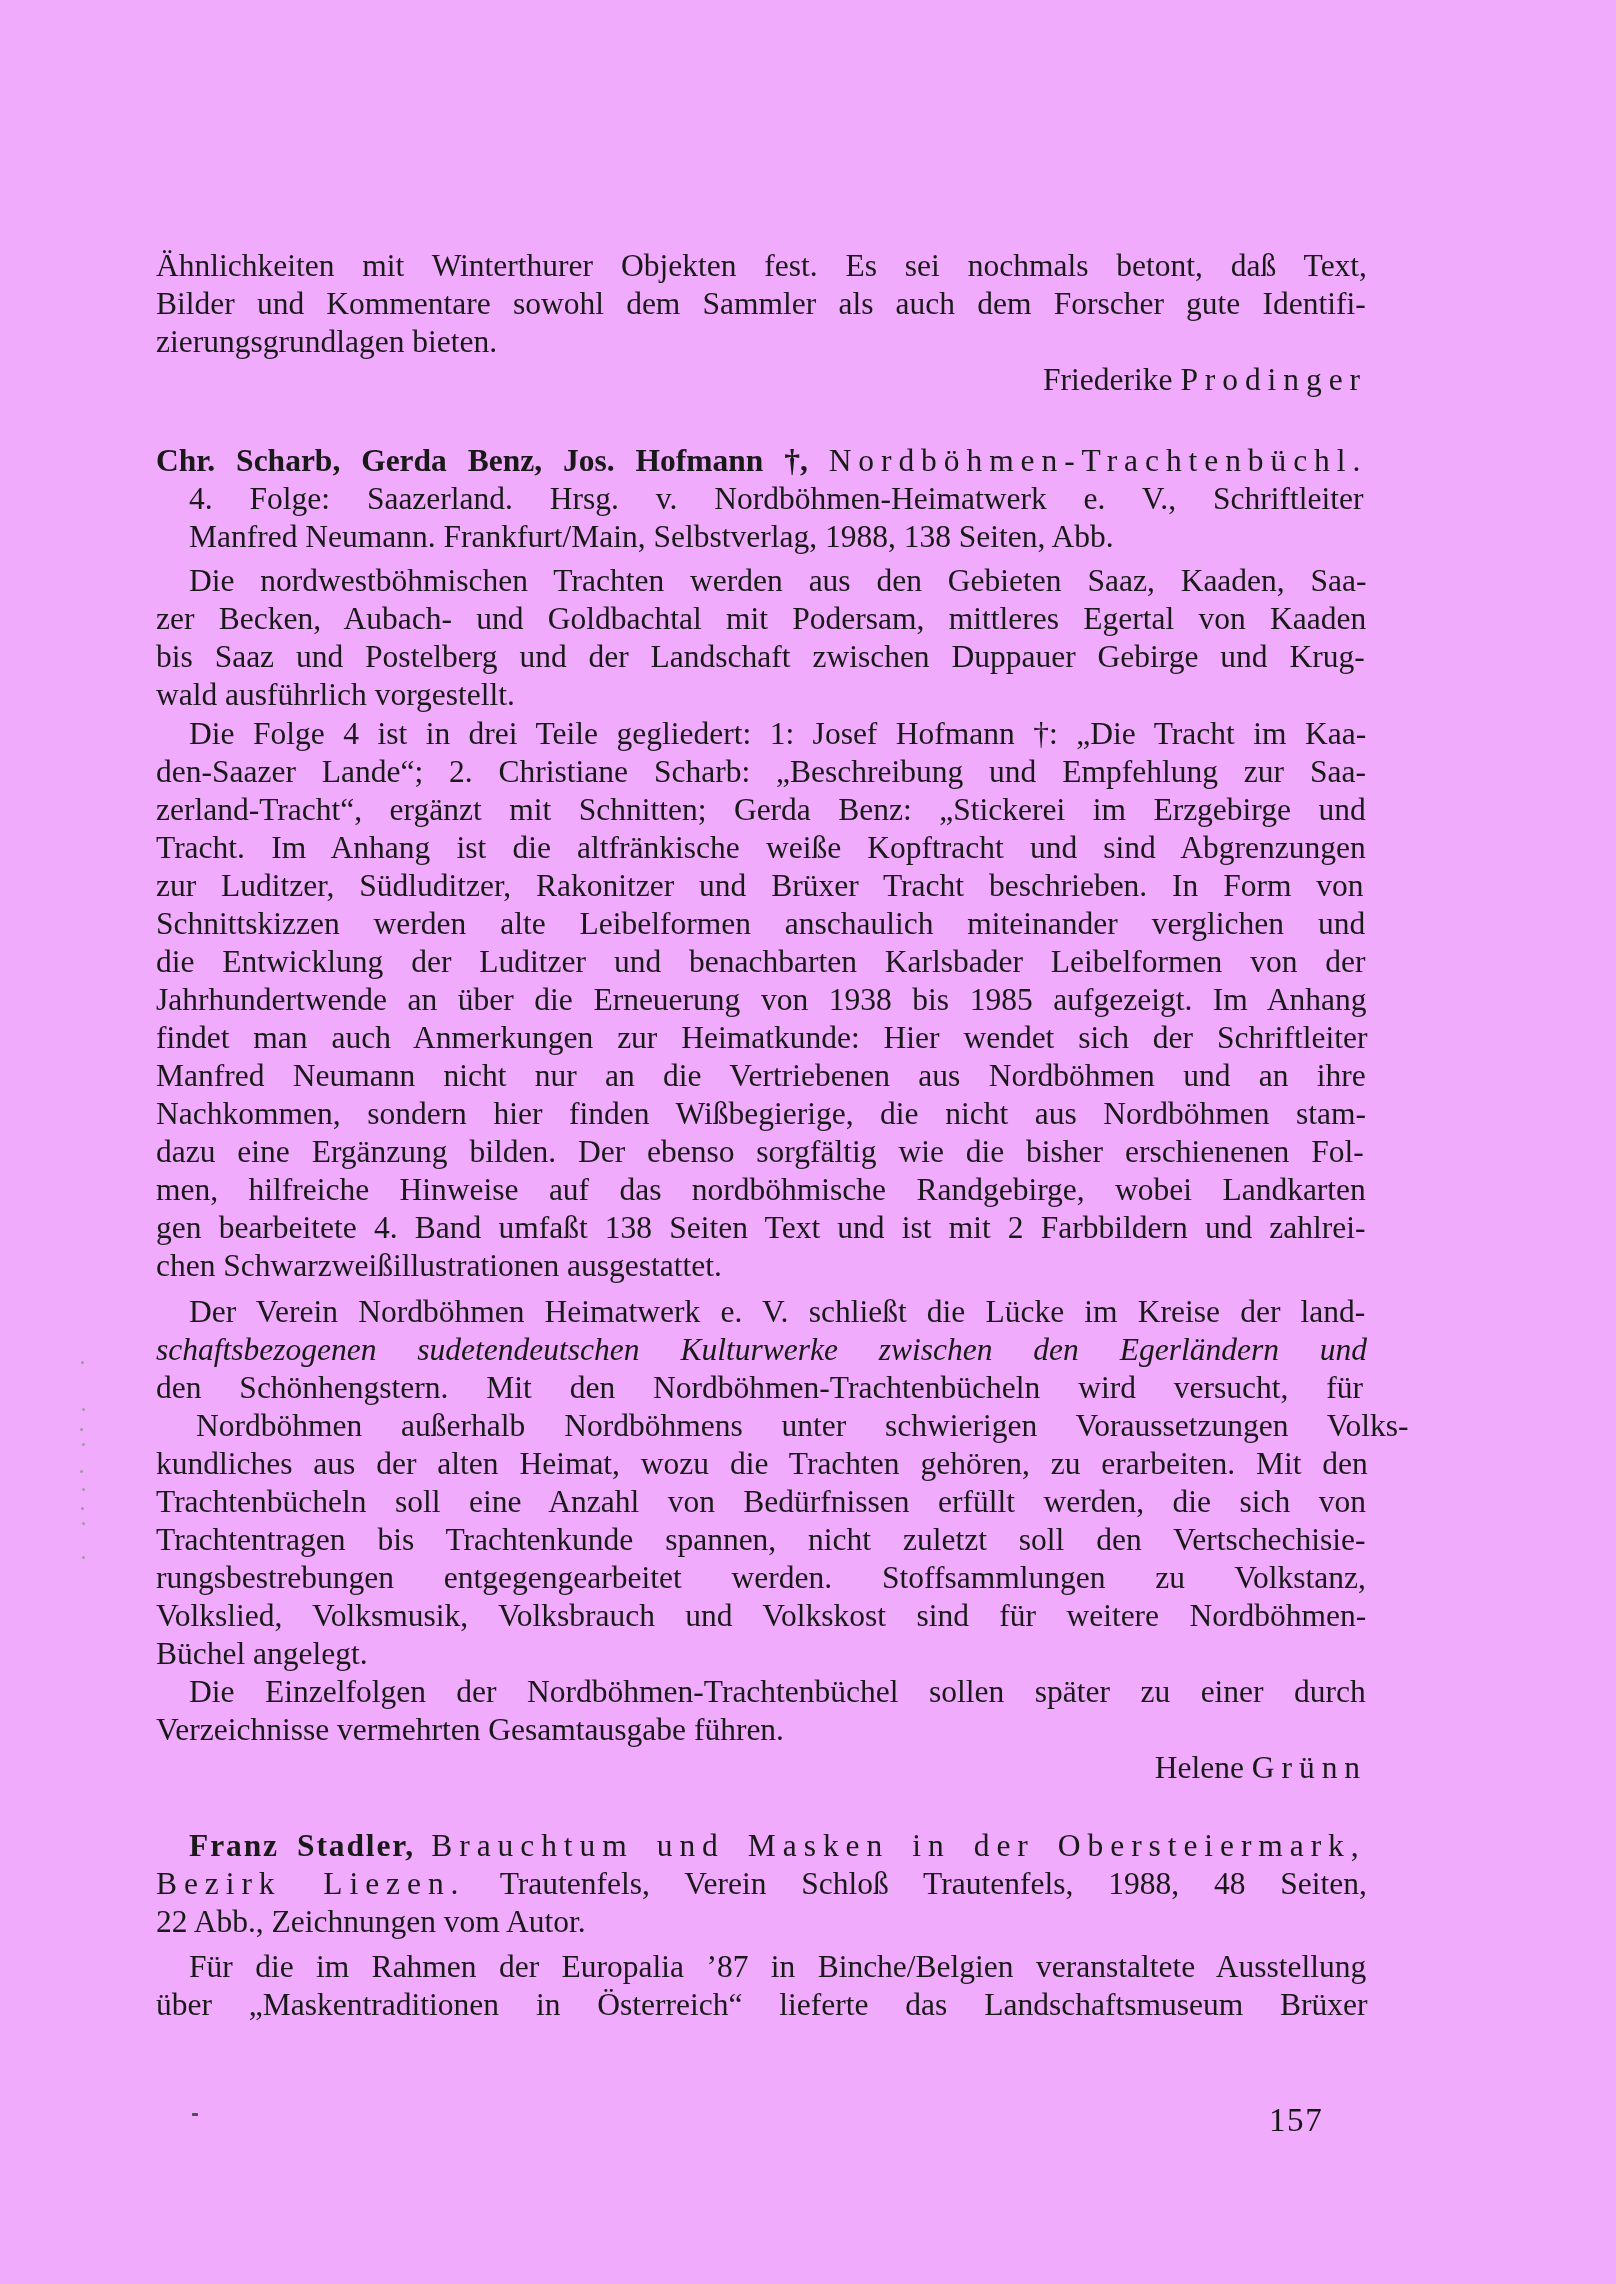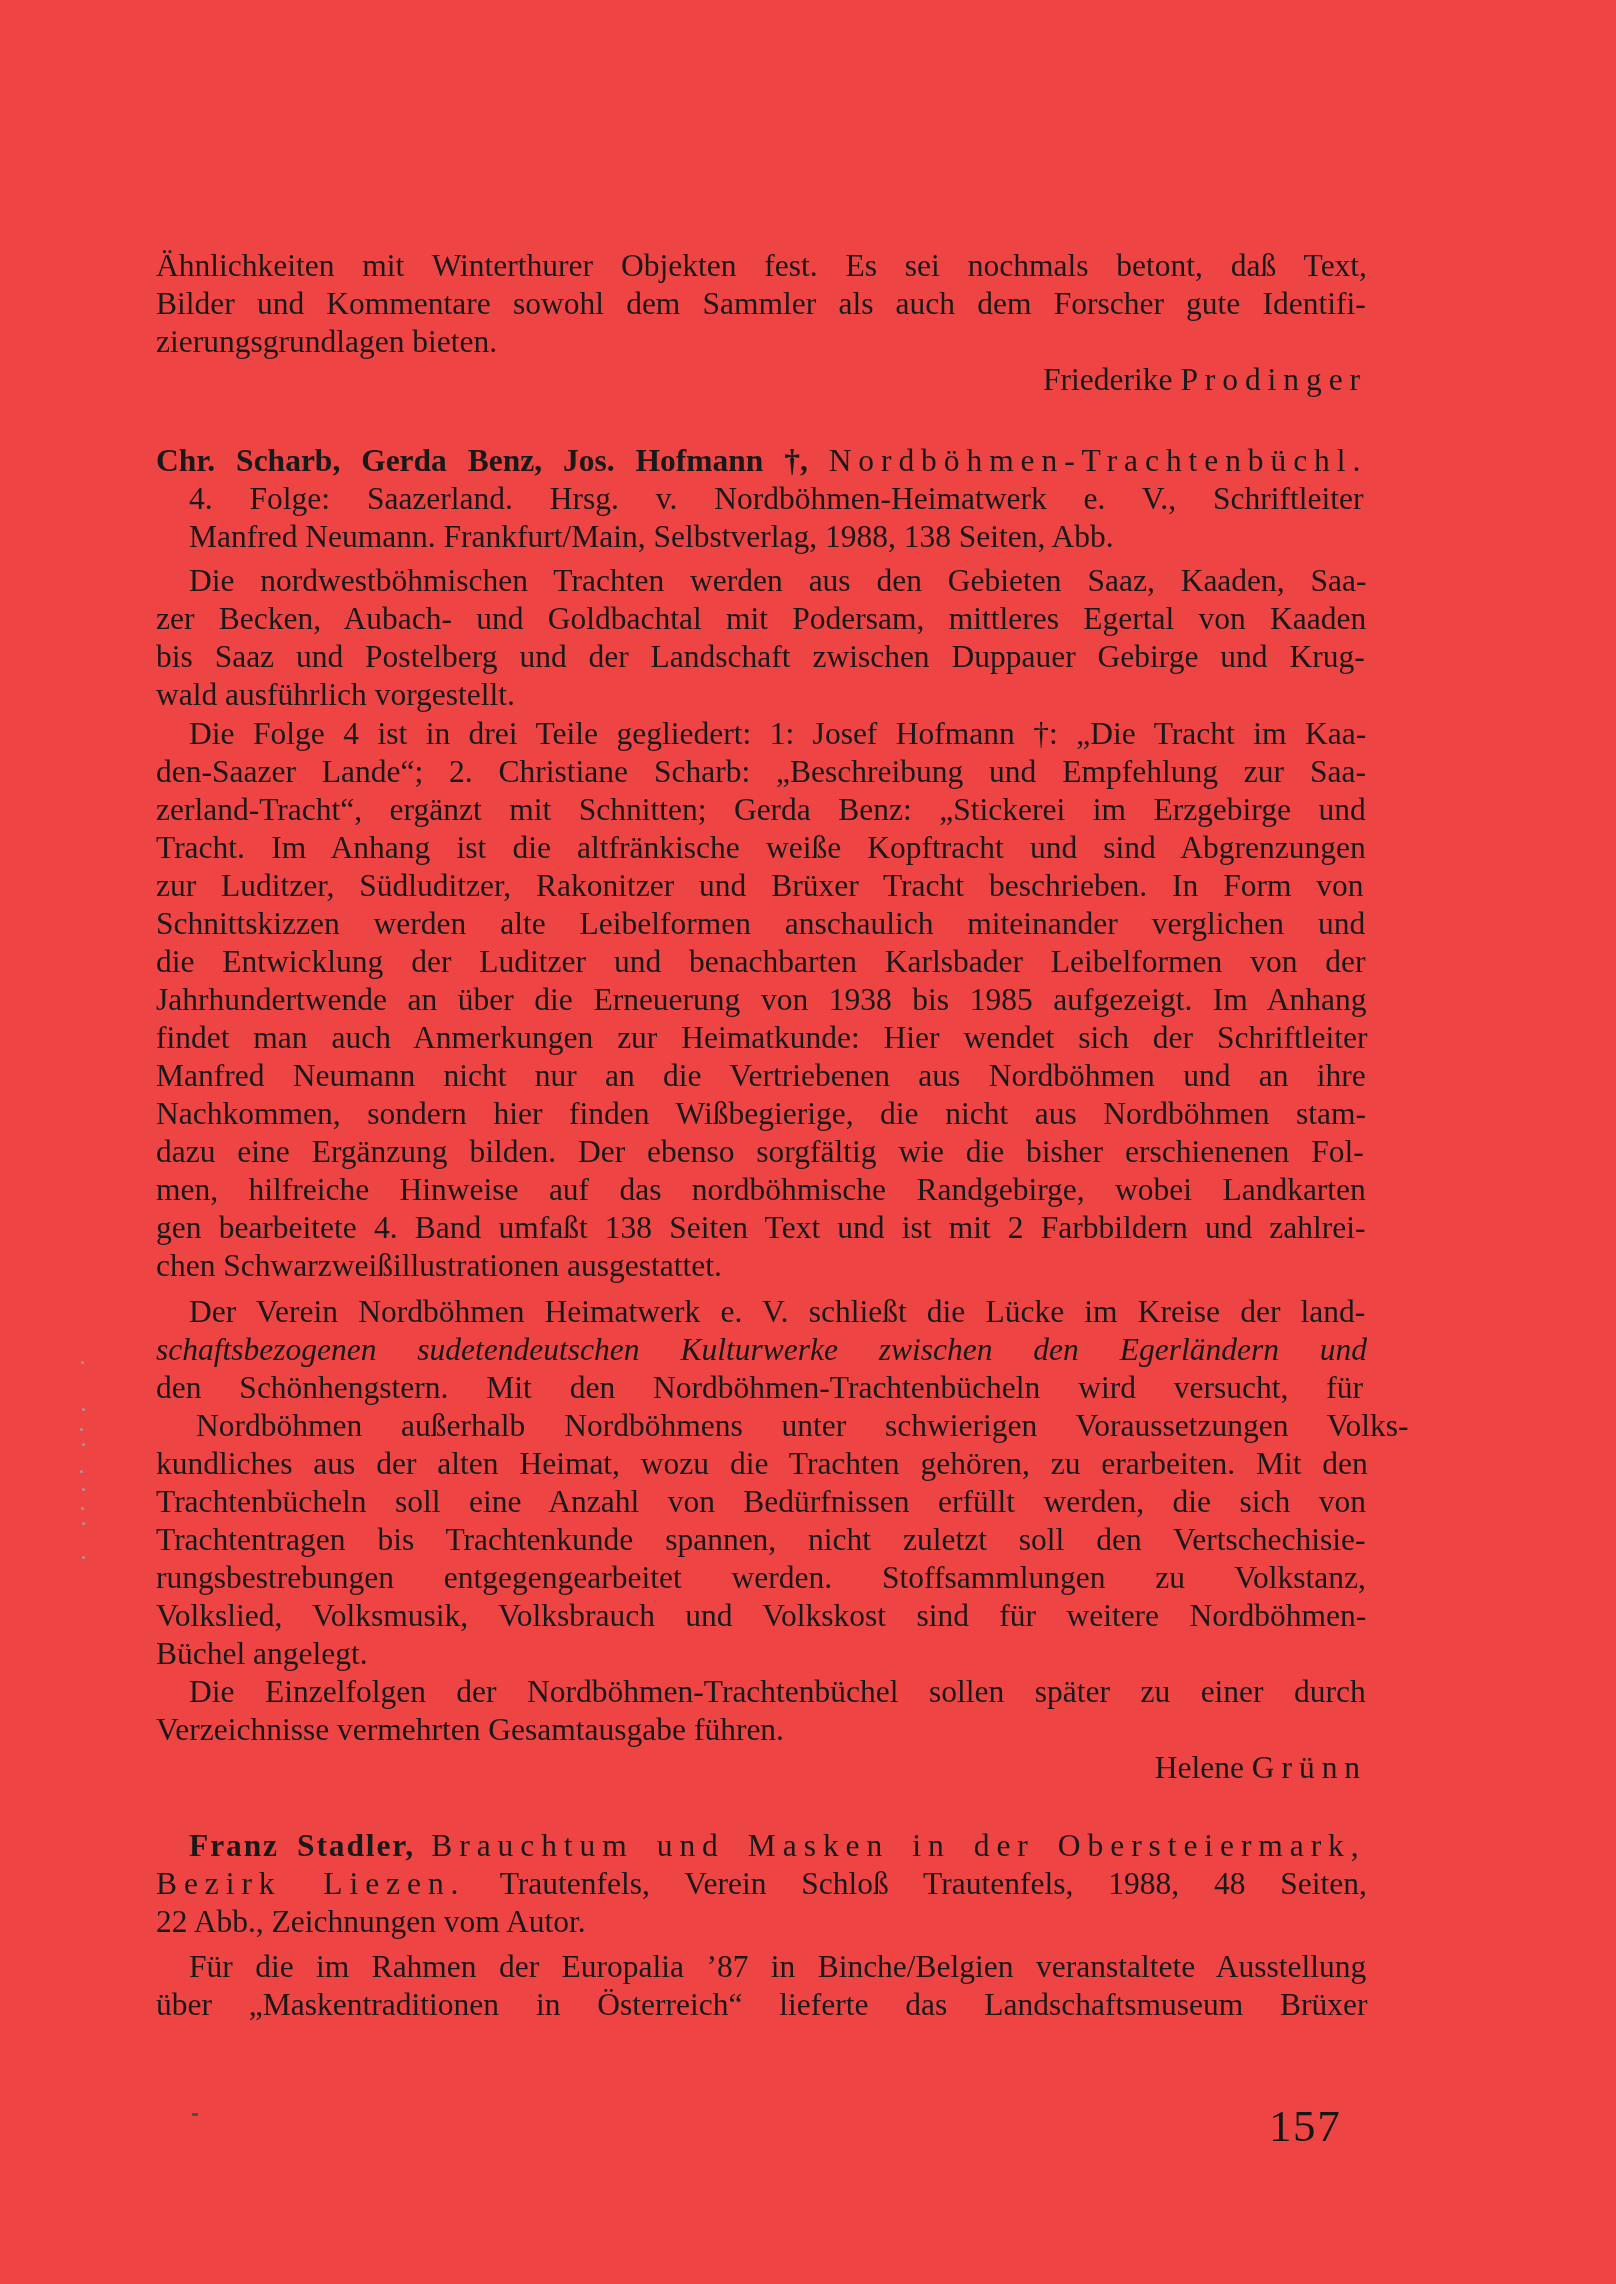--- a/index.html
+++ b/index.html
@@ -1,19 +1,19 @@
 <!DOCTYPE html>
 <html lang="de" style="font-size:13px"><head>
 <meta charset="utf-8">
 <style>
   html,body{margin:0;padding:0;background:#ffffff;}
   .page{
     position:relative;
     width:1616px;height:2284px;
-    background:#ef4444;
+    background:#f0abfc;
     font-family:"Liberation Serif","DejaVu Serif",serif;
     color:#191919;
     overflow:hidden;
   }
   .column{
     position:absolute;
     left:156px;top:247px;
     width:1211px;
     font-size:31.5px;
     line-height:38px;
@@ -23,21 +23,21 @@
     text-align:left;
   }
   .line.ind{padding-left:33px;}
   .line.sig{text-align:right;}
   .b{font-weight:bold;}
   .sp{letter-spacing:0.22em;}
   .sp-slight{letter-spacing:0.06em;}
   .pageno{
     position:absolute;
     left:1269px;top:2104px;
-    font-size:45px;line-height:1;
+    font-size:33px;line-height:1;
     letter-spacing:1.6px;
     color:#161616;
     font-family:"Liberation Serif","DejaVu Serif",serif;
   }
   .speck{
     position:absolute;
     background:#9c9c9c;
     border-radius:50%;
     width:3.2px;height:3.2px;
   }

